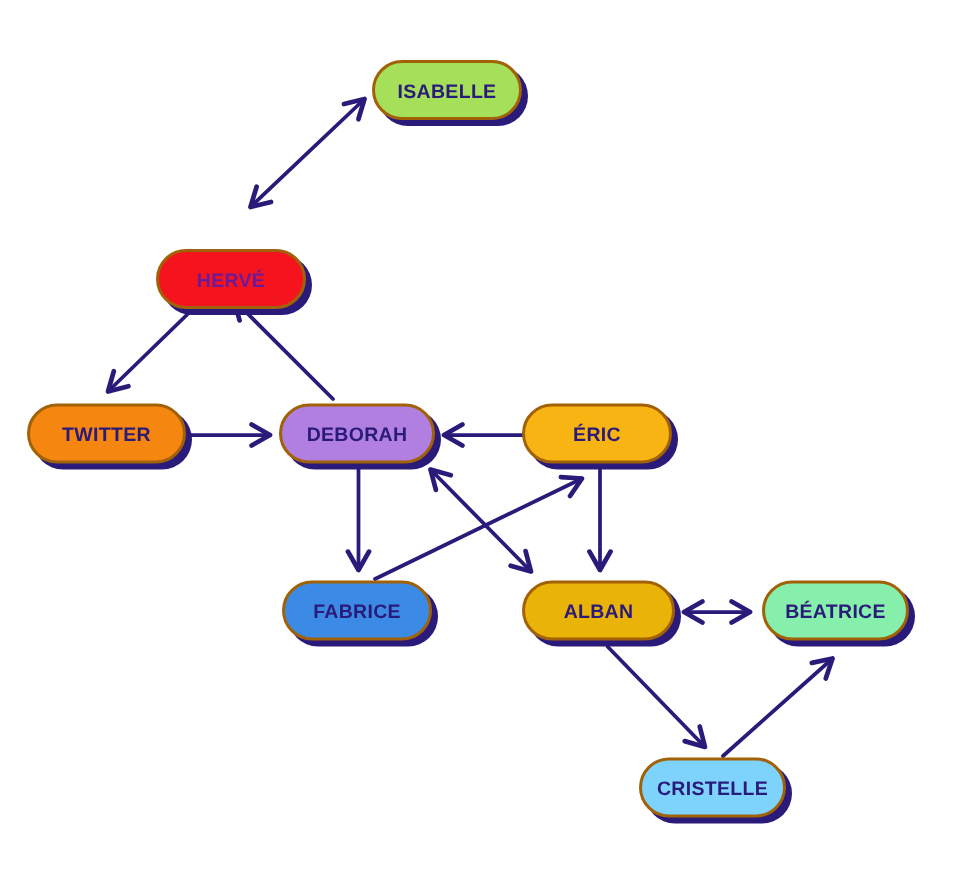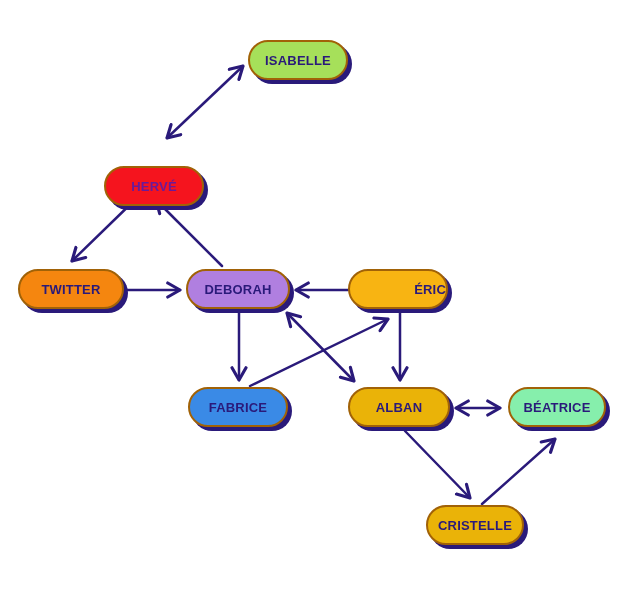--- a/index.html
+++ b/index.html
@@ -55,27 +55,27 @@
 </div>
 <div class="node" style="left:104px; top:146px; background:#f5141e;margin-top:20px;">
   <span style="color:#6a1a9a;">HERVÉ</span>
 </div>
 <div class="node" style="left:18px; top:269px; width:106px; background:#f5860f;">
   <span>TWITTER</span>
 </div>
 <div class="node" style="left:186px; top:269px; width:104px; background:#b07fe0;">
   <span>DEBORAH</span>
 </div>
-<div class="node" style="left:348px; top:269px; background:#f8b412;justify-content:flex-end;">
+<div class="node" style="left:348px; top:269px; background:#f8b412;">
   <span>ÉRIC</span>
 </div>
 <div class="node" style="left:188px; top:387px; background:#3a8ae6;">
   <span>FABRICE</span>
 </div>
 <div class="node" style="left:348px; top:387px; width:102px; background:#eab308;">
   <span>ALBAN</span>
 </div>
 <div class="node" style="left:508px; top:387px; width:98px; background:#86efac;">
   <span>BÉATRICE</span>
 </div>
-<div class="node" style="left:426px; top:505px; width:98px; background:#eab308;">
+<div class="node" style="left:426px; top:505px; width:98px; background:#7dd3fc;">
   <span>CRISTELLE</span>
 </div>
 
 </body></html>

